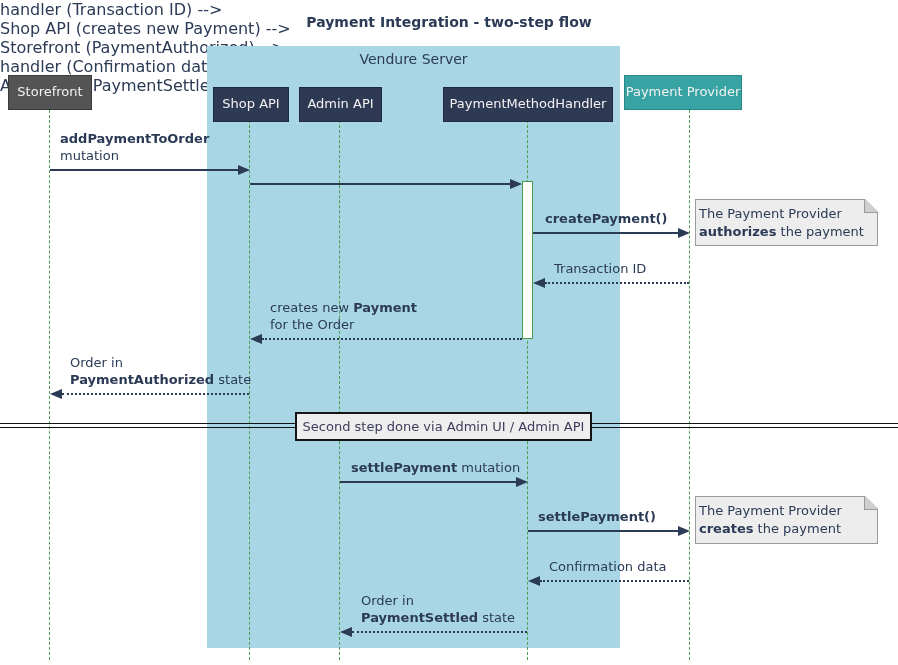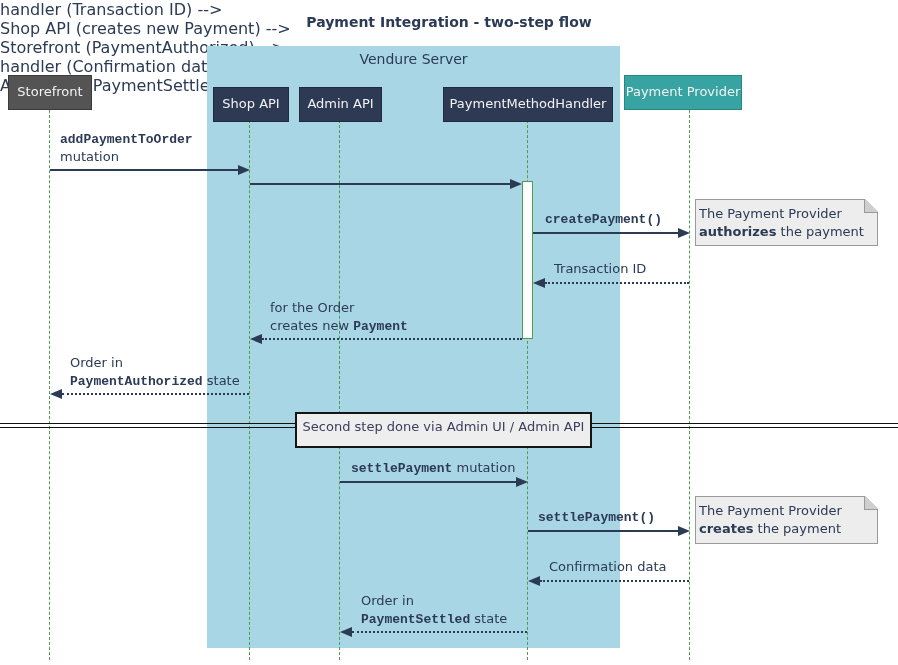--- a/index.html
+++ b/index.html
@@ -55,40 +55,40 @@
   .part.teal{background:var(--teal);border-color:var(--teal-border);}
   .line{position:absolute;height:0;z-index:3;}
   .line.solid{border-top:2px solid var(--navy);}
   .line.dotted{border-top:2px dotted var(--navy);}
   .head{position:absolute;width:0;height:0;z-index:3;
     border-top:5px solid transparent;border-bottom:5px solid transparent;}
   .head.right{border-left:12px solid var(--navy);}
   .head.left{border-right:12px solid var(--navy);}
   .mlabel{position:absolute;font-size:13px;line-height:17px;color:var(--navy);
     white-space:nowrap;z-index:3;}
-  .mlabel .b{font-weight:bold;font-family:Liberation Mono, monospace;}
+  .mlabel .b{font-weight:bold;}
   .note{
     position:absolute;width:183px;box-sizing:border-box;
     background:var(--note-bg);border:1px solid var(--note-border);
     font-size:13px;line-height:18px;padding:5px 8px 4px 3px;
     color:var(--navy);z-index:3;white-space:nowrap;
   }
   .note .b{font-weight:bold;margin-top:32px;}
   .note::after{
     content:"";position:absolute;top:-1px;right:-1px;width:13px;height:13px;
     background:linear-gradient(to bottom left,#ffffff 0 49%,#cfcfcf 50% 100%);
     border-left:1px solid var(--note-border);
     border-bottom:1px solid var(--note-border);
   }
   .divider-lines{
     position:absolute;left:0;top:423px;width:898px;height:2.5px;
     border-top:1.5px solid #111;border-bottom:1.5px solid #111;z-index:3;
   }
   .divider-label{
-    position:absolute;left:295px;top:412px;width:297px;height:36px;
+    position:absolute;left:295px;top:412px;width:297px;height:29px;
     box-sizing:border-box;background:var(--divider-bg);
     border:2px solid var(--divider-border);text-align:center;line-height:25px;
     font-size:13px;color:#3d3d5c;z-index:4;
   }
 </style>
 </head>
 <body>
 
 <div id="canvas">
 
@@ -143,22 +143,22 @@
     <div class="mlabel" style="left:554px;top:260px">
       <div><span>Transaction ID</span><span class="b"></span><span></span></div>
     </div>
     <div class="line dotted" style="left:545px;top:282px;width:144px"></div>
     <div class="head left" style="left:533px;top:278px"></div>
   </div>
 
    Shop API (creates new Payment) --&gt;
   <div>
     <div class="mlabel" style="left:270px;top:299px">
+      <div><span>creates new </span><span class="b">Payment</span><span></span></div>
       <div><span>for the Order</span><span class="b"></span><span></span></div>
-      <div><span>creates new </span><span class="b">Payment</span><span></span></div>
     </div>
     <div class="line dotted" style="left:262px;top:338px;width:260px"></div>
     <div class="head left" style="left:250px;top:334px"></div>
   </div>
 
    Storefront (PaymentAuthorized) --&gt;
   <div>
     <div class="mlabel" style="left:70px;top:354px">
       <div><span>Order in</span><span class="b"></span><span></span></div>
       <div><span></span><span class="b">PaymentAuthorized</span><span> state</span></div>

